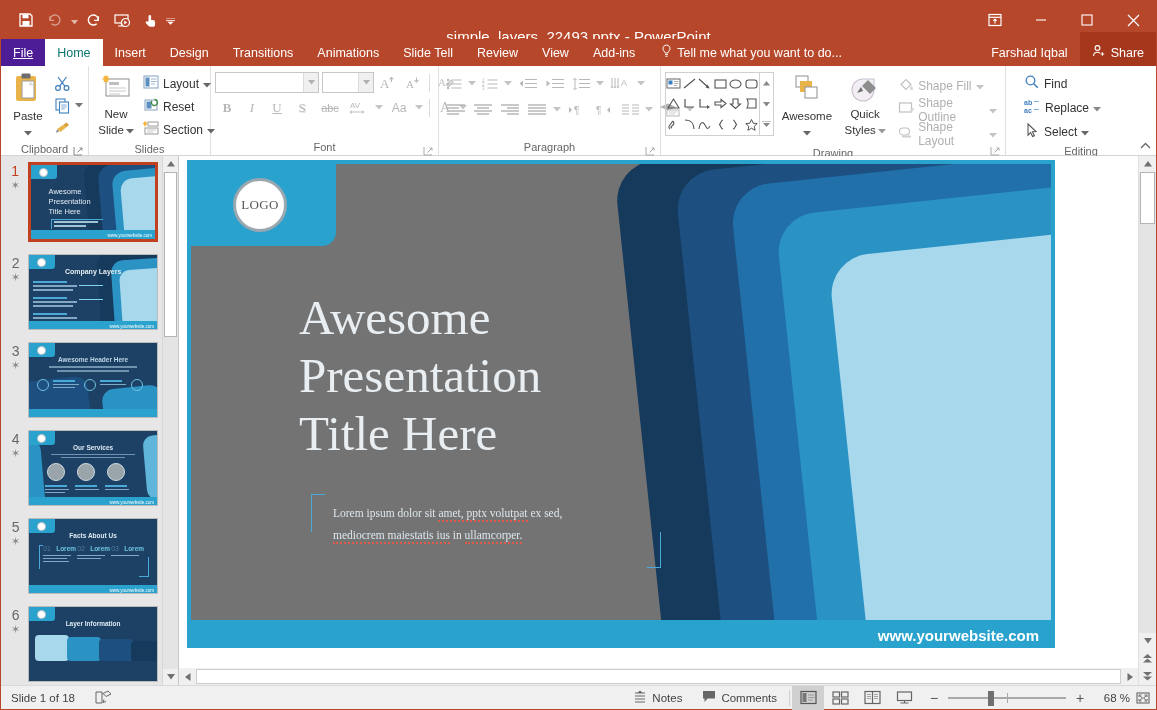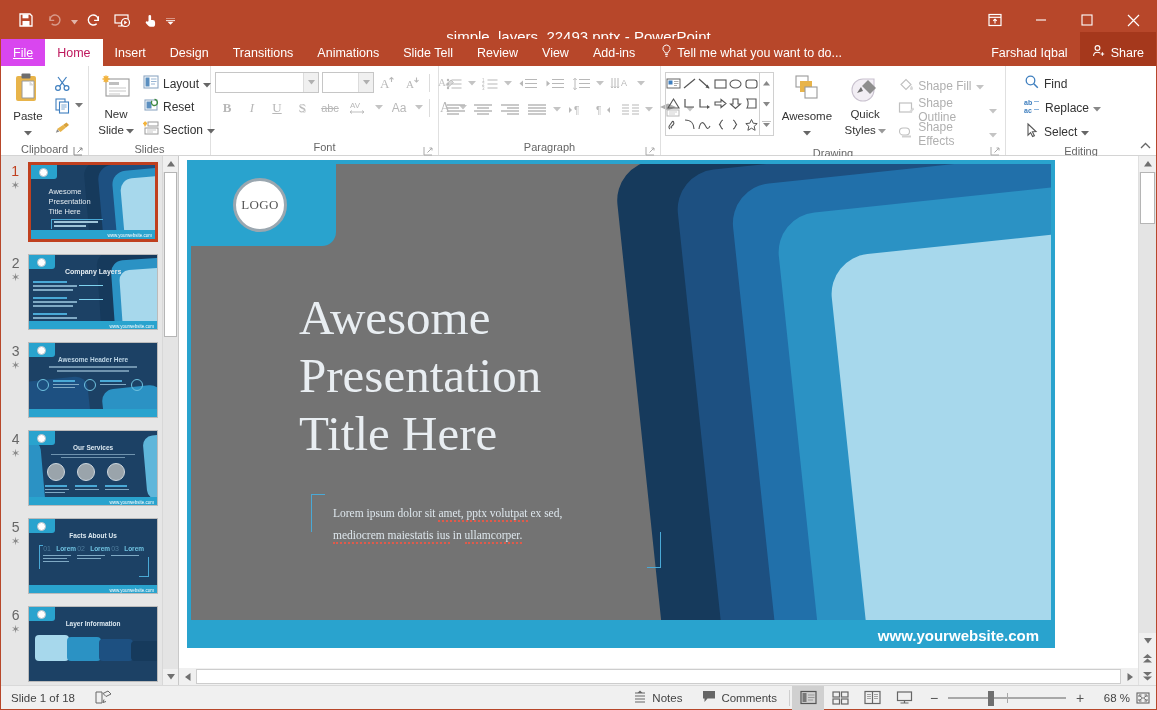--- a/index.html
+++ b/index.html
@@ -27,22 +27,22 @@
                 color: #fff; font-size: 15px; pointer-events: none; margin-top: 33px; }
   .win-ctl { margin-left: auto; display: flex; align-items: center; height: 38px; }
   .win-btn { width: 46px; height: 38px; display: flex; align-items: center;
              justify-content: center; cursor: pointer; }
 
   
   .tabbar { height: 27px; background: #b7472a; display: flex; align-items: stretch;
             position: relative; flex: 0 0 27px; }
   .tab { padding: 0 12px; display: flex; align-items: center; color: #fff;
          font-size: 12.5px; cursor: pointer; }
-  .tab.active { background: #fff; color: #be185d; }
-  .tab.file { background: #d946ef; text-decoration: underline; }
+  .tab.active { background: #fff; color: #0f766e; }
+  .tab.file { background: #4c1d95; text-decoration: underline; }
   .tellme { display: flex; align-items: center; gap: 5px; color: #fff;
             font-size: 12.5px; padding: 0 10px 0 14px; cursor: pointer; }
   .tb-right { margin-left: auto; display: flex; align-items: center; }
   .user-name { color: #fff; font-size: 12.5px; padding: 0 12px; cursor: pointer; }
   .share-btn { display: flex; align-items: center; gap: 5px; color: #fff;
                font-size: 12.5px; background: #a5381c; height: 42px;
                padding: 0 12px; cursor: pointer; }
 
   
   .ribbon { height: 90px; background: #fff; display: flex; position: relative;
@@ -829,21 +829,21 @@
                 </svg>
             </span>
           </div>
           <div class="small-btn disabled">
             <span>
               <svg width="16" height="16" viewBox="0 0 16 16">
                   <rect x="1.5" y="4" width="10" height="7" rx="3.5" fill="#fff" stroke="#c0c0c0" stroke-width="1.1"></rect>
                   <path d="M4 12.5h9" stroke="#d0d0d0" stroke-width="2"></path>
                 </svg>
             </span>
-            <span>Shape Effects</span>
+            <span>Shape Layout</span>
             <span>
               <svg width="8" height="5" viewBox="0 0 8 5">
                   <path d="M0 0h8L4 4.5z" fill="#c4c4c4"></path>
                 </svg>
             </span>
           </div>
         </div>
       </div>
       <div class="rgroup-label">Drawing</div>
       <div class="dlg-launch">

